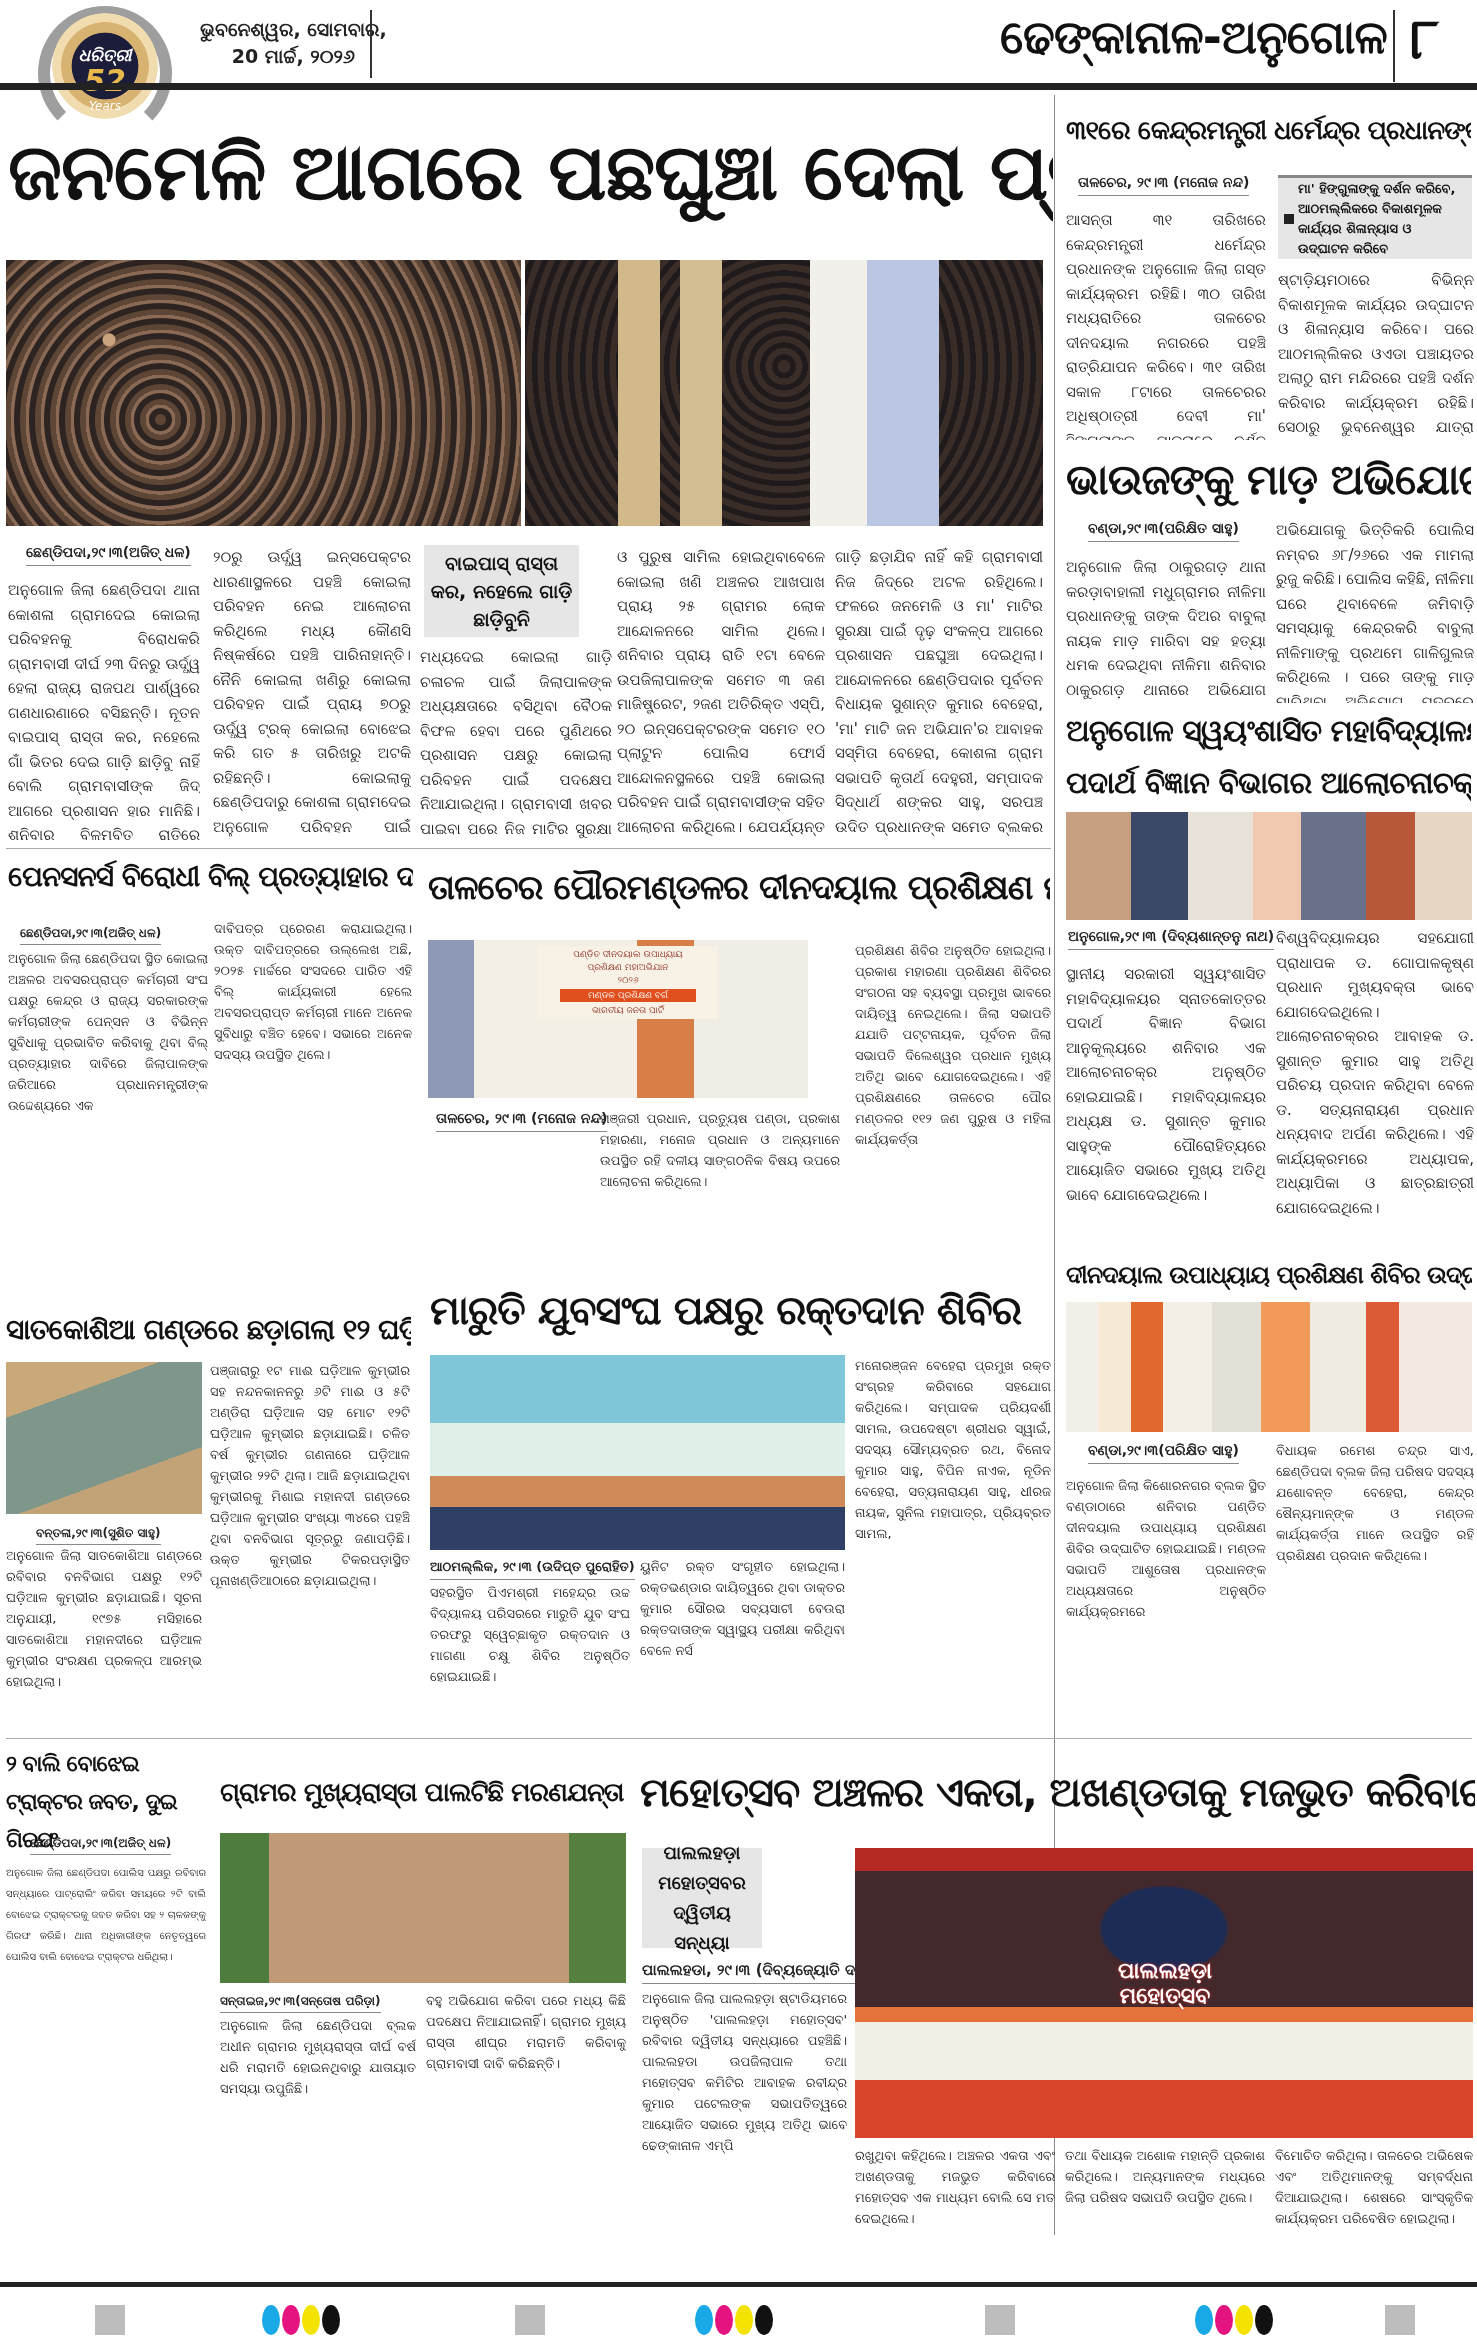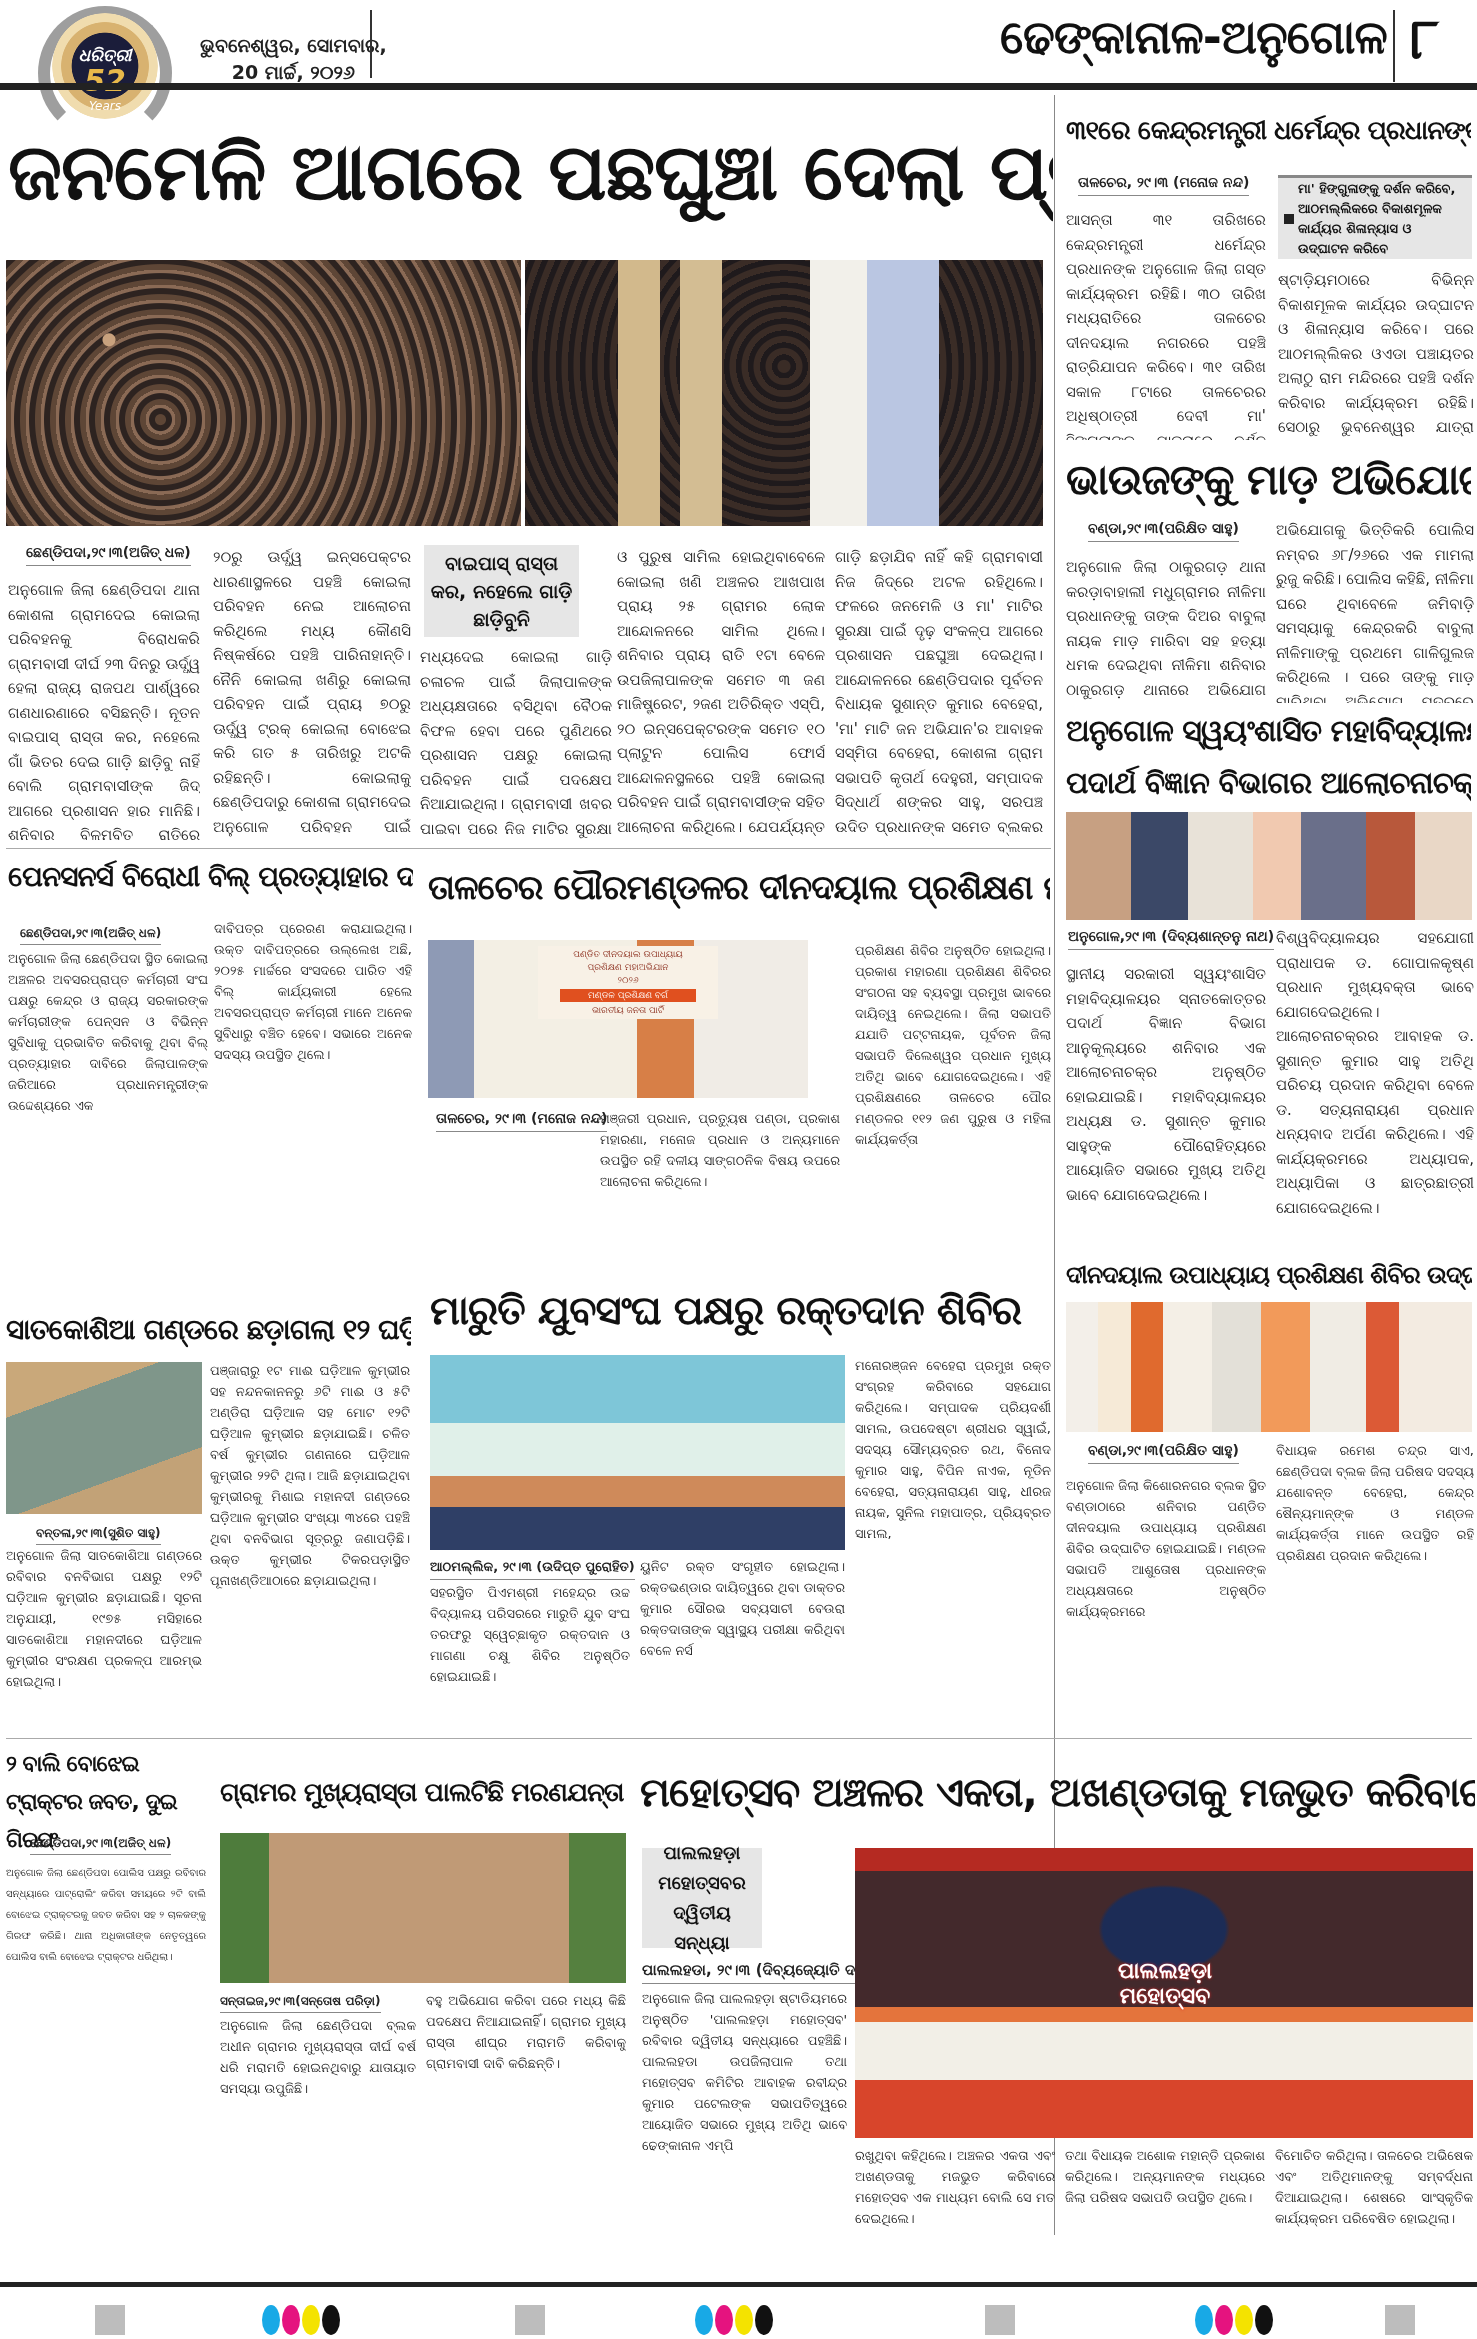--- a/index.html
+++ b/index.html
@@ -14,21 +14,21 @@
   .rule { background: #222; }
   .vrule { background: #888; width: 1px; }
 
   
   .logo { left: 30px; top: 6px; width: 150px; height: 118px; }
   .logo-ring { position: absolute; left: 8px; top: 0; width: 134px; height: 134px; border-radius: 50%; border: 12px solid #9e9e9e; border-bottom-color: transparent; }
   .logo-wreath { position: absolute; left: 22px; top: 7px; width: 106px; height: 106px; border-radius: 50%; background: radial-gradient(circle, #1b1d3a 0 44%, #d8b270 45% 58%, #f0dcae 59% 70%, transparent 71%); font-style: italic; }
   .logo-name { position: absolute; left: 0; right: 0; top: 32px; text-align: center; color: #fff; font-size: 17px; font-weight: bold; }
   .logo-52 { position: absolute; left: 0; right: 0; top: 50px; text-align: center; color: #e8b84a; font-size: 30px; font-weight: bold; }
   .logo-years { position: absolute; left: 0; right: 0; top: 86px; text-align: center; color: #fff; font-size: 12px; }
-  .hdr-date { left: 200px; top: 16px; font-size: 19px; line-height: 27px; text-align: center; font-weight: bold; color: #222; margin-top: 16px; }
+  .hdr-date { left: 200px; top: 16px; font-size: 19px; line-height: 27px; text-align: center; font-weight: bold; color: #222; }
   .hdr-sep1 { left: 370px; top: 10px; height: 68px; width: 2px; background: #333; }
   .hdr-section { left: 1000px; top: 10px; font-size: 46px; font-weight: bold; color: #111; letter-spacing: -1px; }
   .hdr-sep2 { left: 1393px; top: 10px; height: 72px; width: 2px; background: #333; }
   .hdr-page { left: 1410px; top: 6px; font-size: 56px; font-weight: bold; color: #111; }
   .hdr-bar { left: 0; top: 83px; width: 1477px; height: 7px; background: #222; }
 
   
   .crowd1 { background:
       radial-gradient(circle at 20% 30%, #c9a27e 0 6px, transparent 7px),
       repeating-radial-gradient(circle at 30% 60%, #5e4636 0 5px, #2d2320 6px 11px, #8a6a55 12px 15px),

